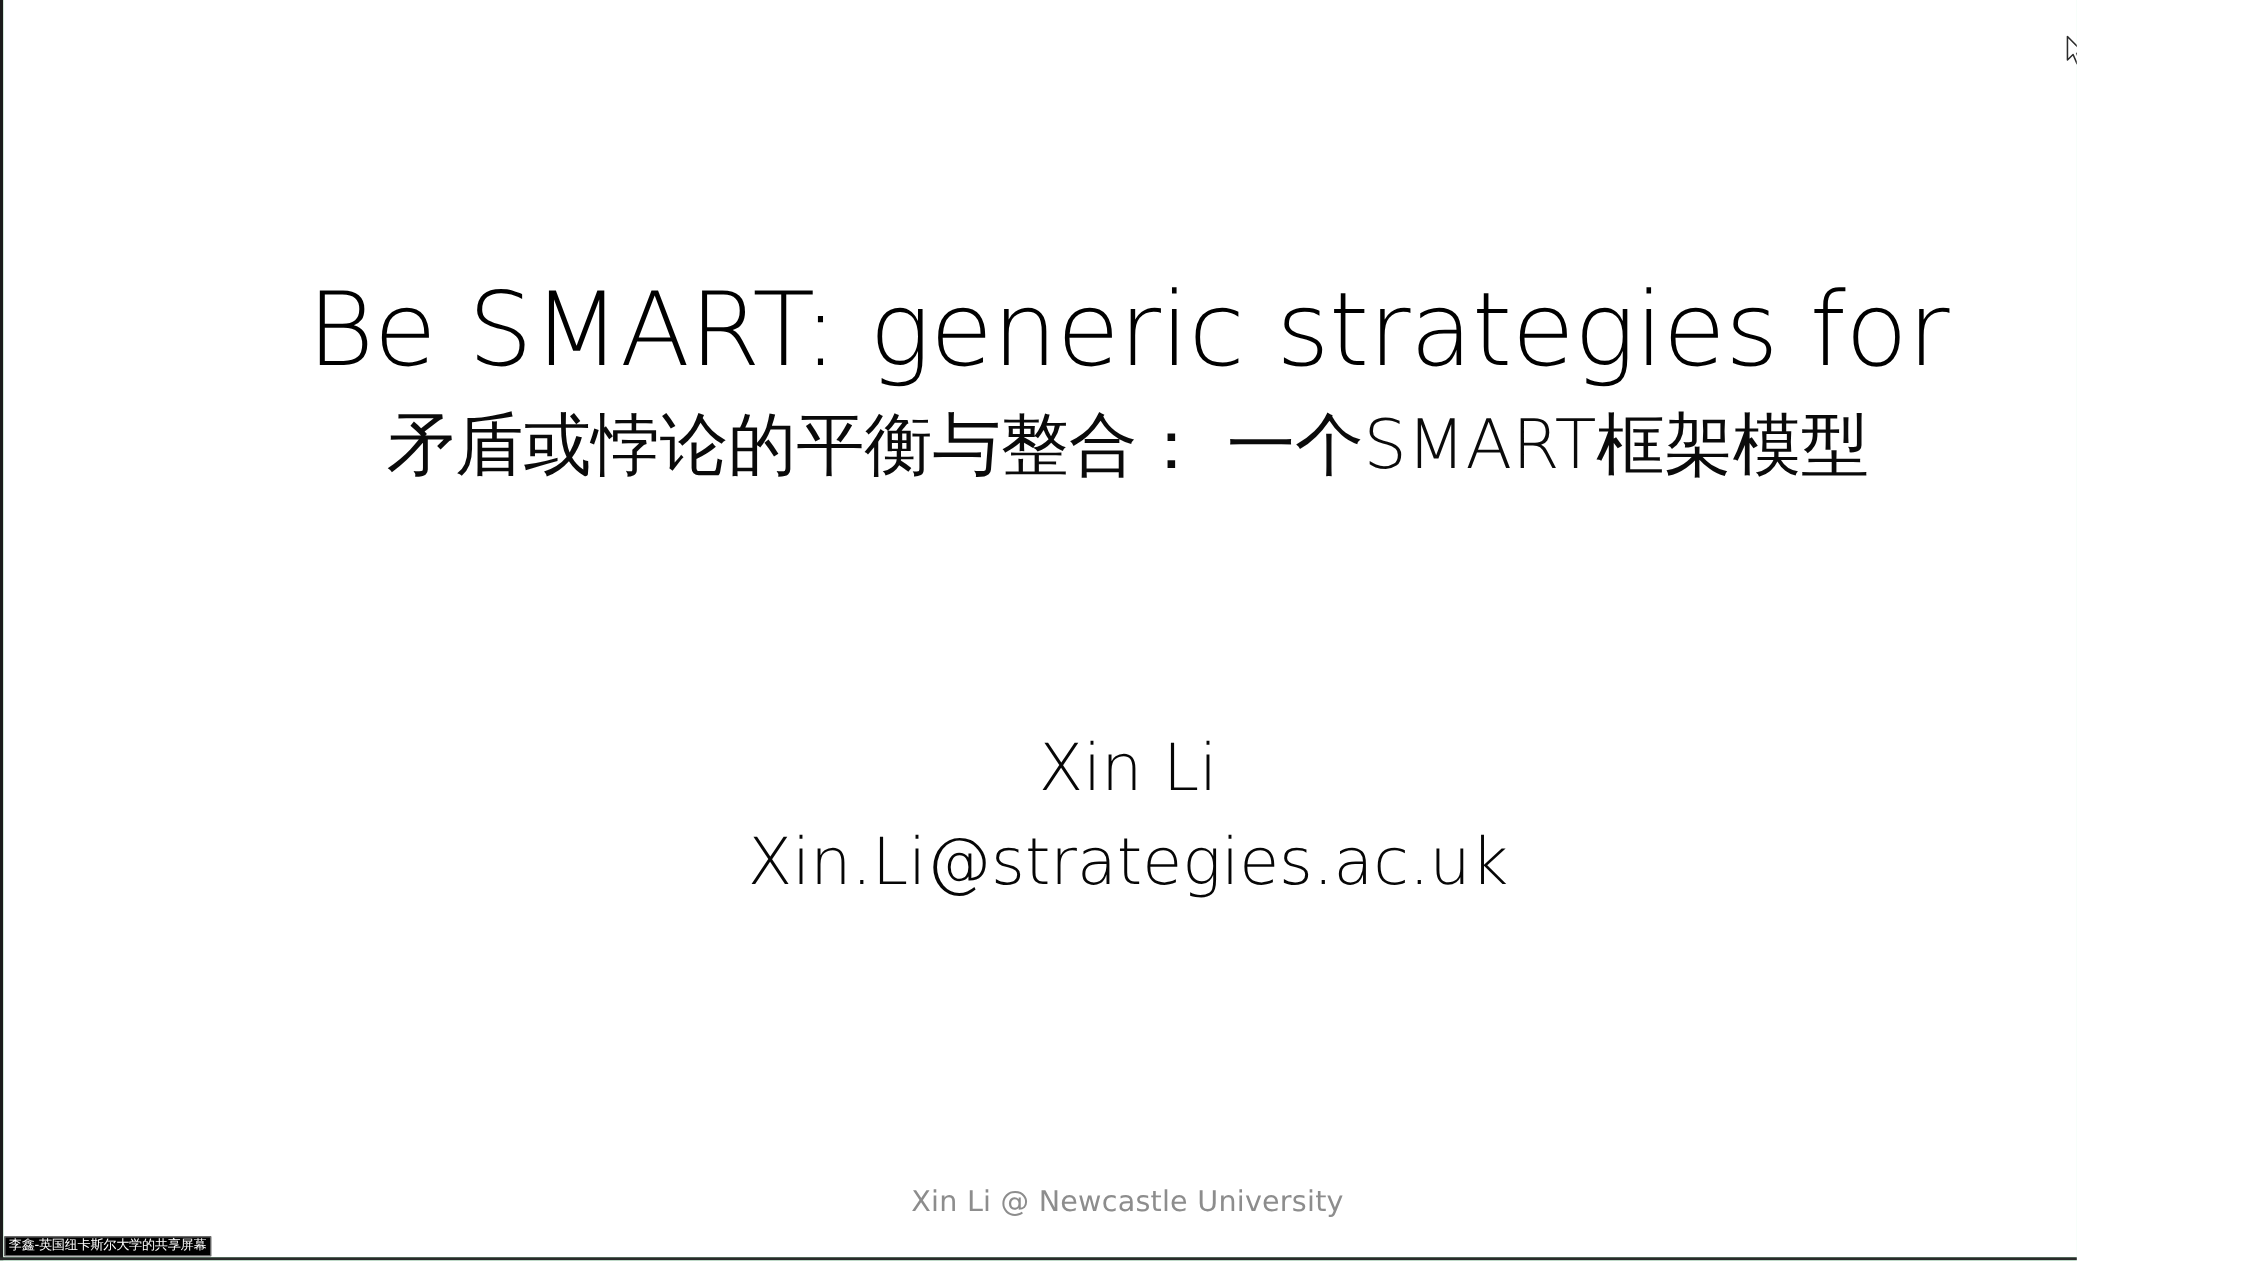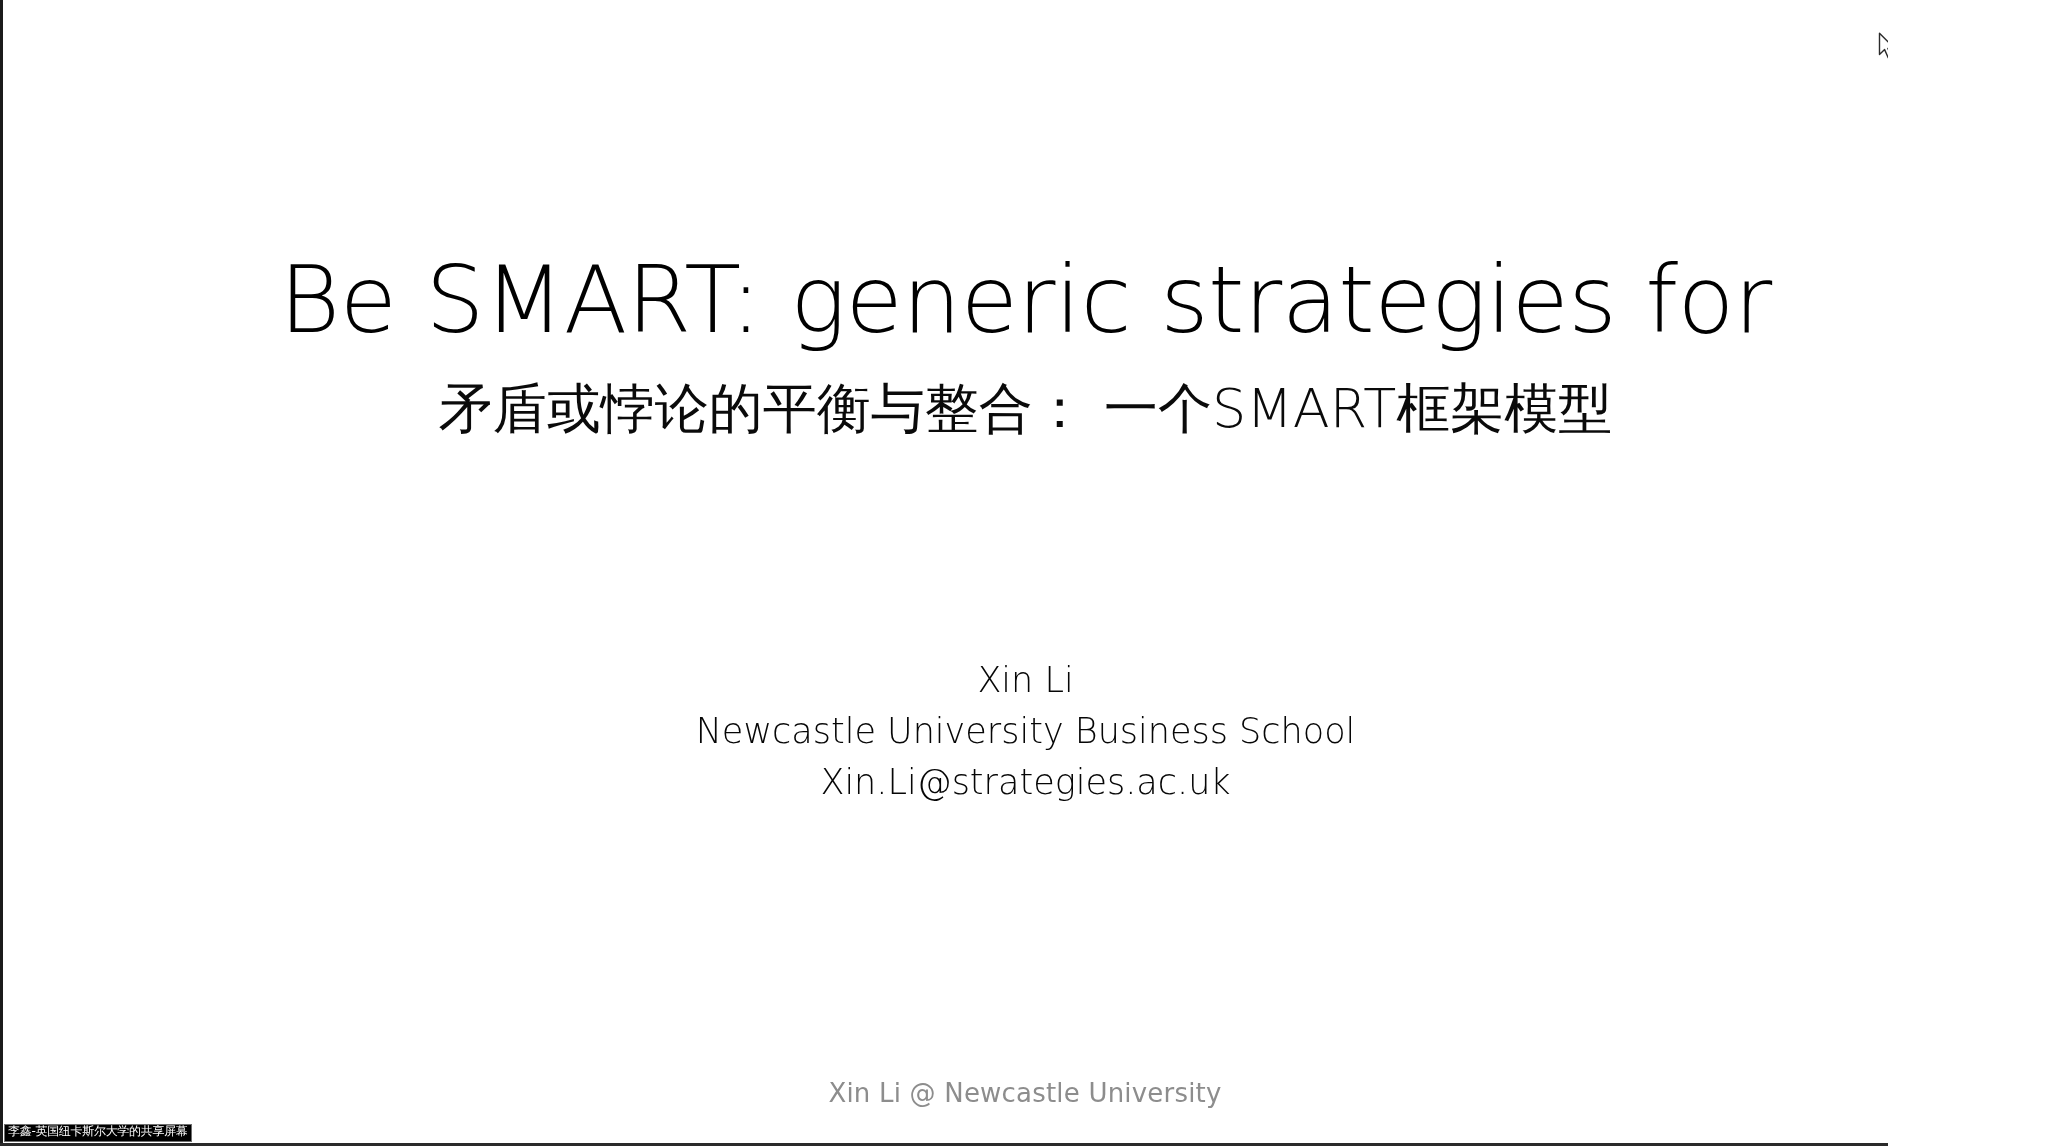--- a/index.html
+++ b/index.html
@@ -62,39 +62,39 @@
     font-size: 93px;
     line-height: 1.3;
     letter-spacing: -0.5px;
     color: #000000;
     white-space: nowrap;
   }
 
   .subtitle-cn {
     font-family: "DejaVu Sans", sans-serif;
     font-weight: 300;
-    font-size: 54px;
+    font-size: 62px;
     line-height: 1.25;
     color: #0a0a0a;
-    margin-top: 14px;
+    margin-top: 4px;
     white-space: nowrap;
   }
 
   .author-block {
     position: absolute;
     left: 150px;
     top: 655px;
     width: 1745px;
     text-align: center;
   }
 
   .author-line {
     font-family: "DejaVu Sans", sans-serif;
     font-weight: 300;
-    font-size: 35px;
+    font-size: 59px;
     line-height: 1.45;
     color: #060606;
     white-space: nowrap;
   }
 
   
   .footer-center {
     position: absolute;
     left: 0;
     top: 1078px;
@@ -156,21 +156,20 @@
 
   <div class="slide">
 
     <div class="title-block">
       <div class="title-line">Be SMART: generic strategies for</div>
       <div class="subtitle-cn">矛盾或悖论的平衡与整合： 一个SMART框架模型</div>
     </div>
 
     <div class="author-block">
       <div class="author-line">Xin Li</div>
-      <div class="author-line">Newcastle University Business School</div>
       <div class="author-line">Xin.Li@strategies.ac.uk</div>
     </div>
 
     <div class="footer-center">Xin Li @ Newcastle University</div>
 
     <div class="footer-pageno">1</div>
 
   </div>
 
   <div class="edge-bottom"></div>

